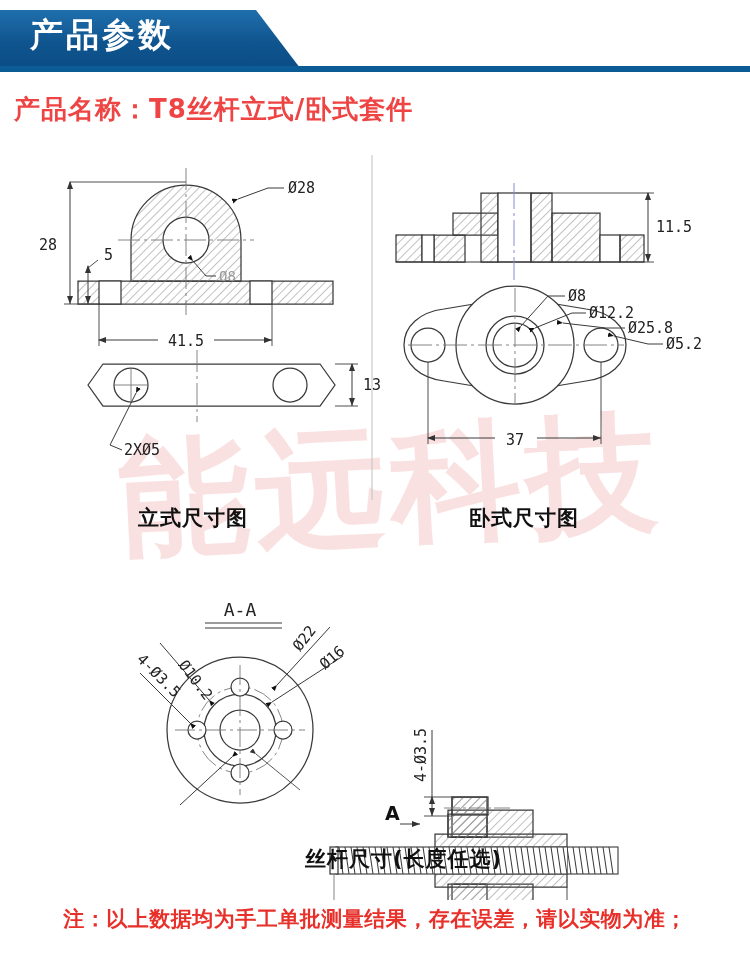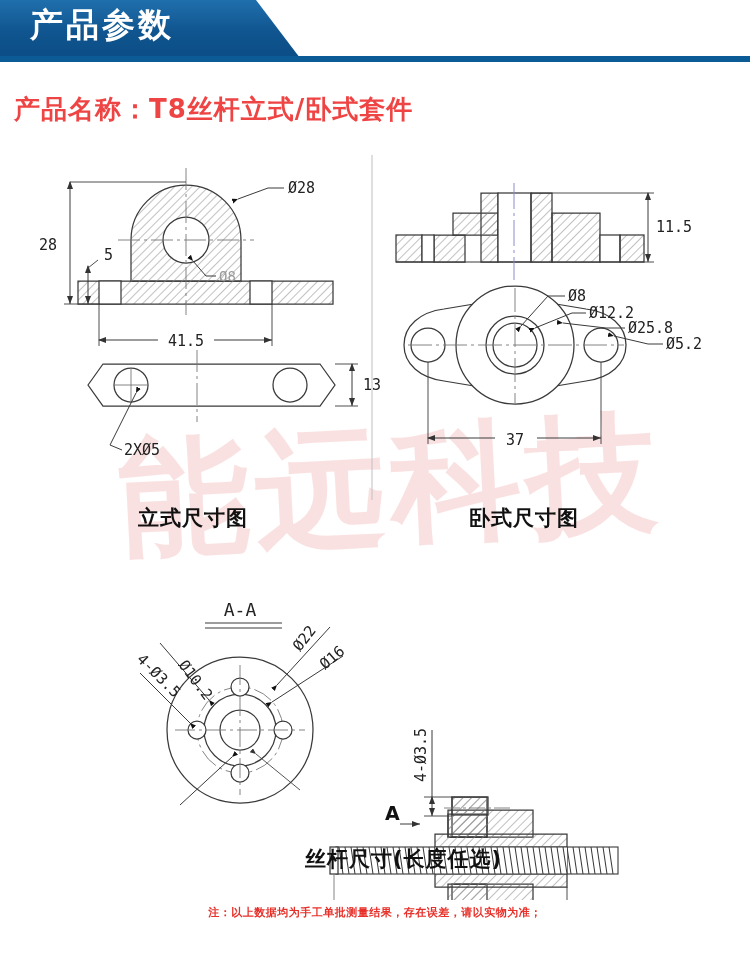--- a/index.html
+++ b/index.html
@@ -3,21 +3,21 @@
 <meta charset="utf-8">
 <style>
   html,body{margin:0;padding:0;}
   body{
     width:750px;height:969px;
     background:#ffffff;
     font-family:"Liberation Sans","DejaVu Sans",sans-serif;
     position:relative;overflow:hidden;
   }
   
-  .banner{position:absolute;left:0;top:0;width:746px;height:60px;}
+  .banner{position:absolute;left:0;top:10px;width:746px;height:60px;}
   .banner-tab{
     position:absolute;left:0;top:0;width:300px;height:58px;
     background:linear-gradient(180deg,#1f6fad 0%,#10558f 55%,#0b4d86 100%);
     clip-path:polygon(0 0, 256px 0, 300px 58px, 0 58px);
   }
   .banner-tab-label{
     position:absolute;left:30px;top:3px;
     font-size:33px;font-weight:bold;color:#ffffff;letter-spacing:3px;
     font-family:"DejaVu Sans",sans-serif;
   }
@@ -47,21 +47,21 @@
   
   .sheet{position:absolute;left:0;top:140px;width:750px;height:760px;}
   svg{display:block;}
   .cap{
     position:absolute;font-size:21px;color:#111;font-weight:bold;
     font-family:"DejaVu Sans",sans-serif;letter-spacing:1px;
   }
   
   .note{
     position:absolute;left:0;top:905px;width:750px;text-align:center;
-    font-size:11px;color:#e8302a;font-weight:bold;
+    font-size:21px;color:#e8302a;font-weight:bold;
     font-family:Liberation Serif, serif;letter-spacing:.5px;
   }
 </style>
 </head>
 <body>
 
 <div class="banner">
   <div class="banner-tab"></div>
   <div class="banner-tab-label">产品参数</div>
   <div class="banner-rule"></div>

